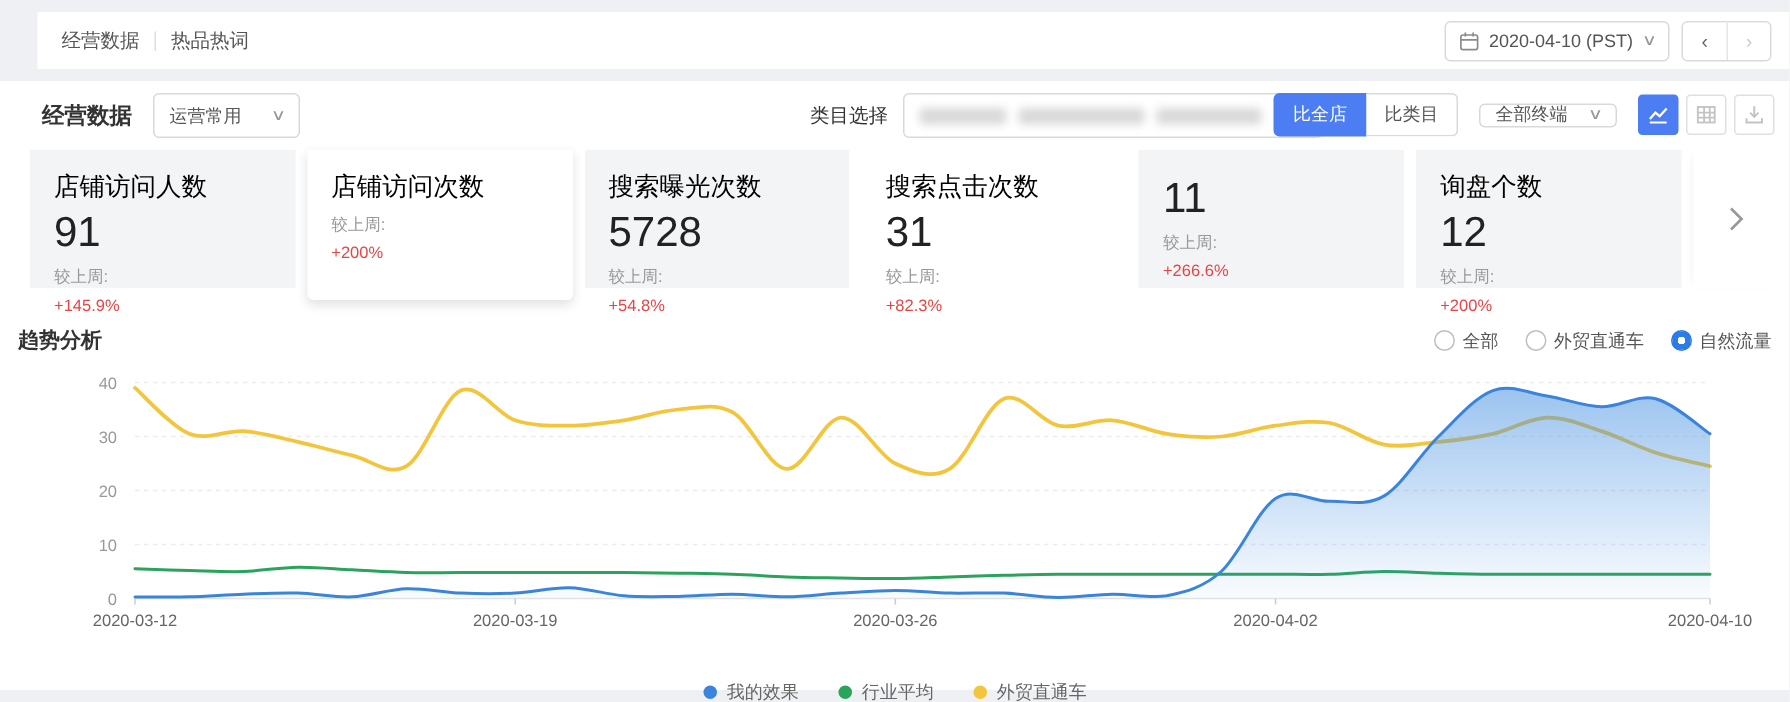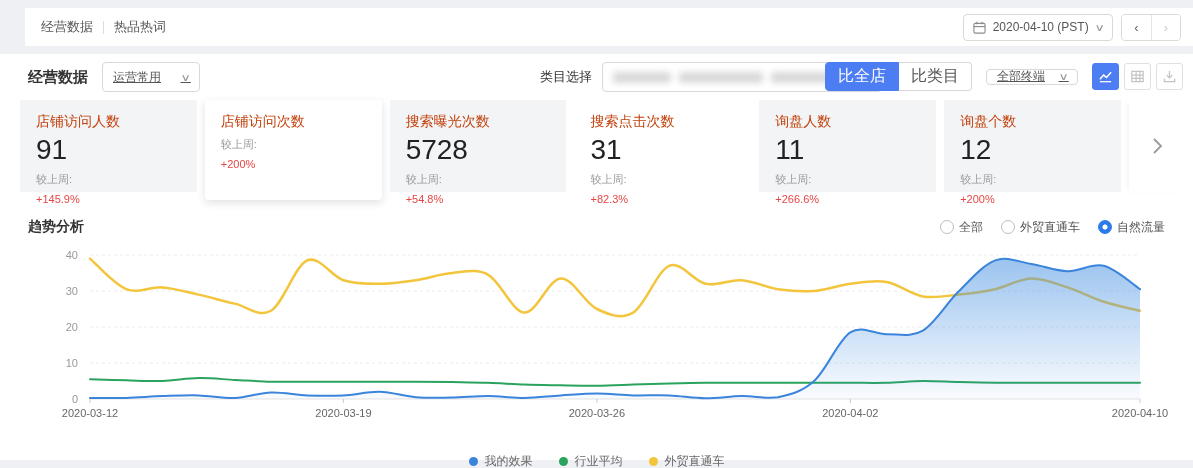--- a/index.html
+++ b/index.html
@@ -20,56 +20,56 @@
   .arrow-btn + .arrow-btn { border-left:1px solid #e5e5e5; color:#ccc; }
 
   
   .main { margin-top:8px; background:#fff; height:406px; position:relative; }
 
   
   .toolbar { position:relative; height:46px; }
   .tb-left { position:absolute; left:28px; top:8px; display:flex; align-items:center; gap:14px; }
   .tb-title { font-size:15px; font-weight:bold; color:#333; }
   .select-box { display:flex; align-items:center; justify-content:space-between; border:1px solid #d9d9d9;
-    border-radius:4px; height:30px; padding:0 10px; color:#555; background:#fff; cursor:pointer;text-decoration:underline; }
+    border-radius:4px; height:30px; padding:0 10px; color:#555; background:#fff; cursor:pointer; }
   .preset-select { width:98px; }
   .tb-category { position:absolute; left:540px; top:8px; display:flex; align-items:center; gap:10px; }
   .cat-label { font-size:13px; color:#333; }
   .cat-select { width:280px; }
   .blurred { display:flex; gap:8px; align-items:center; filter:blur(3px); }
   .blob { height:11px; background:#d9d9d9; border-radius:3px; }
   .tb-right { position:absolute; right:10px; top:8px; display:flex; align-items:center; gap:14px; }
   .seg { display:flex; }
   .seg-btn { height:29px; padding:0 12px; display:flex; align-items:center; border:1px solid #d9d9d9;
-    background:#fff; color:#555; cursor:pointer; font-size:16px; }
+    background:#fff; color:#555; cursor:pointer; font-size:12px; }
   .seg-btn.active { background:#4d7df2; border-color:#4d7df2; color:#fff; }
   .seg-btn:first-child { border-radius:4px 0 0 4px; }
   .seg-btn:last-child { border-radius:0 4px 4px 0; border-left:none; }
   .terminal-select { width:92px; height:16px; }
   .icon-btns { display:flex; gap:5px; }
   .icon-btn { width:27px; height:27px; border:1px solid #e0e0e0; border-radius:3px; background:#fff;
     display:flex; align-items:center; justify-content:center; cursor:pointer; }
   .icon-btn.active { background:#4d7df2; border-color:#4d7df2; }
   .chev { font-size:10px; color:#999; transform:scaleX(1.4); display:inline-block; }
 
   
   .cards { display:flex; gap:8px; padding:0 8px 0 20px; height:92px; align-items:flex-start; }
   .card { flex:1 1 0; height:92px; background:#f3f4f6; padding:13px 16px; cursor:pointer; }
   .card.white { background:#fff; }
   .card.selected { background:#fff; height:100px; border-radius:0 0 4px 4px;
     box-shadow:0 3px 8px rgba(0,0,0,0.12); position:relative; z-index:2; }
-  .card-label { font-size:14px; color:#c2410c; }
+  .card-label { font-size:17px; color:#000000; }
   .card-value { font-size:28px; color:#222; margin-top:4px; line-height:1.1; }
   .card-foot { margin-top:6px; font-size:11px; color:#999; display:flex; gap:6px;flex-direction:column; }
   .card-change { color:#e64545; }
   .cards-next { width:56px; height:92px; background:#fff; display:flex; align-items:center; justify-content:center;
     cursor:pointer; box-shadow:-3px 0 6px -3px rgba(0,0,0,0.08); }
 
   
-  .trend-head { margin-top:22px; height:26px; display:flex; align-items:center; padding:0 28px; }
+  .trend-head { margin-top:22px; height:26px; display:flex; align-items:center; padding:0 12px; }
   .trend-title { font-size:14px; font-weight:bold; color:#333; }
   .radios { margin-left:auto; display:flex; align-items:center; gap:18px; }
   .radio { display:flex; align-items:center; gap:5px; color:#555; cursor:pointer; }
   .rdot { width:14px; height:14px; border-radius:50%; border:1px solid #bfbfbf; background:#fff; }
   .radio.checked .rdot { border-color:#2b7ce9; background:#2b7ce9; box-shadow:inset 0 0 0 3px #2b7ce9,inset 0 0 0 7px #fff; }
   .radio.checked .rdot { background:radial-gradient(circle,#fff 0 2.5px,#2b7ce9 2.6px); border-color:#2b7ce9; box-shadow:none; }
 
   .chart-wrap { margin:4px 20px 0 20px; }
   .legend { margin-top:28px; display:flex; justify-content:center; gap:26px; }
   .legend-item { display:flex; align-items:center; gap:7px; color:#666; cursor:pointer; }
@@ -185,21 +185,20 @@
     </div>
     <div class="card white">
       <div class="card-label">搜索点击次数</div>
       <div class="card-value">31</div>
       <div class="card-foot">
           <span>较上周:</span>
         <span class="card-change">+82.3%</span>
         </div>
     </div>
     <div class="card">
-      <div class="card-label">询盘人数</div>
       <div class="card-value">11</div>
       <div class="card-foot">
           <span>较上周:</span>
         <span class="card-change">+266.6%</span>
         </div>
     </div>
     <div class="card">
       <div class="card-label">询盘个数</div>
       <div class="card-value">12</div>
       <div class="card-foot">

